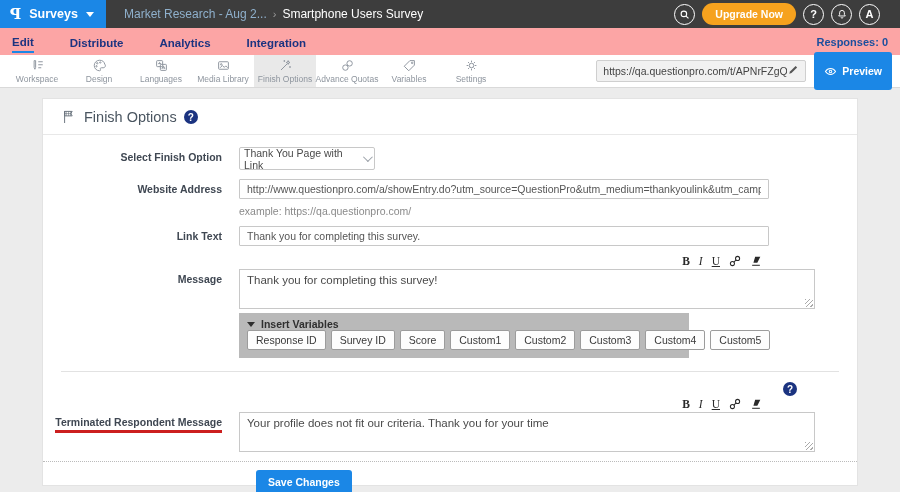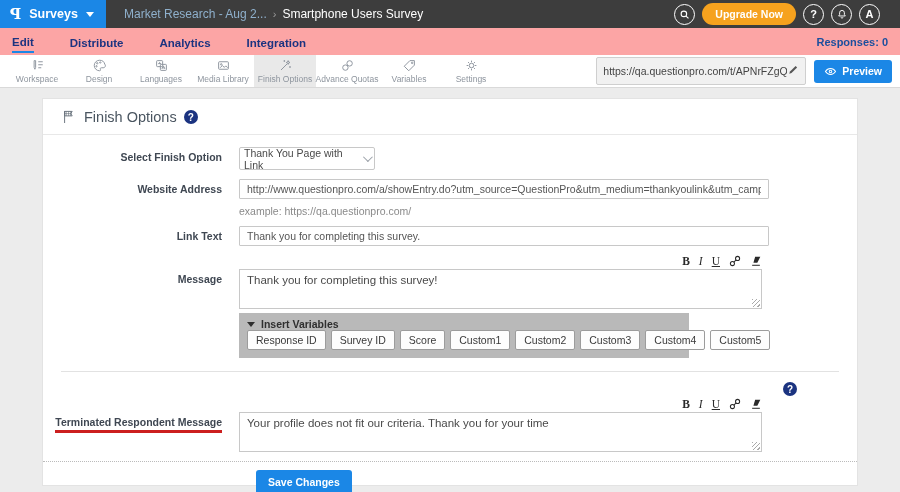--- a/index.html
+++ b/index.html
@@ -26,24 +26,24 @@
   .nav-tab.active { border-bottom: 2px solid #1b87e6; }
   .responses { margin-left: auto; font-size: 11px; font-weight: bold; color: #1b4f9e; }
 
   
   .toolbar { display: flex; align-items: stretch; height: 33px; background: #fff; border-bottom: 1px solid #d9d9d9; padding-left: 6px; }
   .tool-item { width: 62px; display: flex; flex-direction: column; align-items: center; justify-content: center; gap: 1px; cursor: pointer; }
   .tool-item.active { background: #e9e9e9; }
   .tool-item svg { width: 15px; height: 15px; stroke: #8e959e; fill: none; stroke-width: 1.3; }
   .tool-label { font-size: 8.5px; color: #8e959e; white-space: nowrap; }
   .toolbar-right { margin-left: auto; display: flex; align-items: center; gap: 8px; padding-right: 8px; }
-  .url-box { display: flex; align-items: center; width: 210px; height: 28px; background: #f1f1f1; border: 1px solid #cfcfcf; border-radius: 2px; padding: 0 6px; }
+  .url-box { display: flex; align-items: center; width: 210px; height: 22px; background: #f1f1f1; border: 1px solid #cfcfcf; border-radius: 2px; padding: 0 6px; }
   .url-text { font-size: 10.5px; color: #444; white-space: nowrap; overflow: hidden; flex: 1; }
   .pencil-icon svg { width: 12px; height: 12px; }
-  .preview-btn { display: flex; align-items: center; gap: 5px; background: #1b87e6; color: #fff; border: none; border-radius: 3px; height: 23px; padding: 0 10px; font-size: 10.5px; font-weight: bold; font-family: "Liberation Sans", sans-serif; cursor: pointer; }
+  .preview-btn { display: flex; align-items: center; gap: 5px; background: #1b87e6; color: #fff; border: none; border-radius: 3px; height: 38px; padding: 0 10px; font-size: 10.5px; font-weight: bold; font-family: "Liberation Sans", sans-serif; cursor: pointer; }
   .preview-btn svg { width: 13px; height: 13px; stroke: #fff; fill: none; stroke-width: 1.4; }
 
   
   .content { padding: 10px 42px 0; }
   .card { background: #fff; border: 1px solid #e3e3e3; height: 388px; position: relative; }
   .card-title { display: flex; align-items: center; gap: 7px; padding: 10px 18px 9px; border-bottom: 1px solid #e8e8e8; }
   .card-title svg.flag { width: 16px; height: 16px; stroke: #6a737d; fill: none; stroke-width: 1.2; }
   .title-text { font-size: 14.5px; color: #4a5560; }
   .help-circle { width: 14px; height: 14px; background: #1b3380; color: #fff; border-radius: 50%; font-size: 10px; font-weight: bold; display: inline-flex; align-items: center; justify-content: center; cursor: pointer; }
 
@@ -58,21 +58,21 @@
   .text-input { width: 530px; height: 20px; border: 1px solid #c8c8c8; border-radius: 1px; padding: 0 7px; font-size: 10.5px; color: #555; font-family: "Liberation Sans", sans-serif; background: #fff; }
   .example { font-size: 10.5px; color: #8a8a8a; margin-top: 6px; }
 
   .rt-toolbar { display: flex; justify-content: flex-end; align-items: center; gap: 9px; width: 523px; margin-bottom: 2px; font-family: "Liberation Serif", serif; }
   .rt-btn { font-size: 11.5px; color: #2a2a2a; cursor: pointer; line-height: 12px; }
   .rt-bold { font-weight: bold; }
   .rt-italic { font-style: italic; }
   .rt-underline { text-decoration: underline; }
   .rt-toolbar svg { width: 12px; height: 12px; cursor: pointer; }
 
-  .textarea { position: relative; width: 523px; height: 40px; border: 1px solid #c8c8c8; padding: 4px 7px; font-size: 11.5px; color: #4a4a4a; background: #fff; overflow: hidden; }
+  .textarea { position: relative; width: 576px; height: 40px; border: 1px solid #c8c8c8; padding: 4px 7px; font-size: 11.5px; color: #4a4a4a; background: #fff; overflow: hidden; }
   .resize-handle { position: absolute; right: 1px; bottom: 1px; width: 8px; height: 8px; background: repeating-linear-gradient(135deg, #aaa 0 1px, transparent 1px 3px); cursor: nwse-resize; }
 
   .vars-panel { width: 450px; background: #b9b9b9; margin-top: 4px; padding: 5px 8px 8px; }
   .vars-header { display: flex; align-items: center; gap: 6px; font-size: 10.5px; font-weight: bold; color: #2f2f2f; margin-bottom: 0; cursor: pointer; }
   .tri-down { width: 0; height: 0; border-left: 4px solid transparent; border-right: 4px solid transparent; border-top: 5px solid #2f2f2f; }
   .vars-buttons { display: flex; gap: 5px; }
   .var-btn { background: #fdfdfd; border: 1px solid #9c9c9c; border-radius: 2px; font-size: 10.5px; color: #3a3a3a; padding: 3px 8px; font-family: "Liberation Sans", sans-serif; cursor: pointer; white-space: nowrap; }
 
   .mid-divider { border-top: 1px solid #e2e2e2; margin: 13px 18px 0; }
   .help-row { display: flex; justify-content: flex-end; padding: 10px 60px 0 0; }

